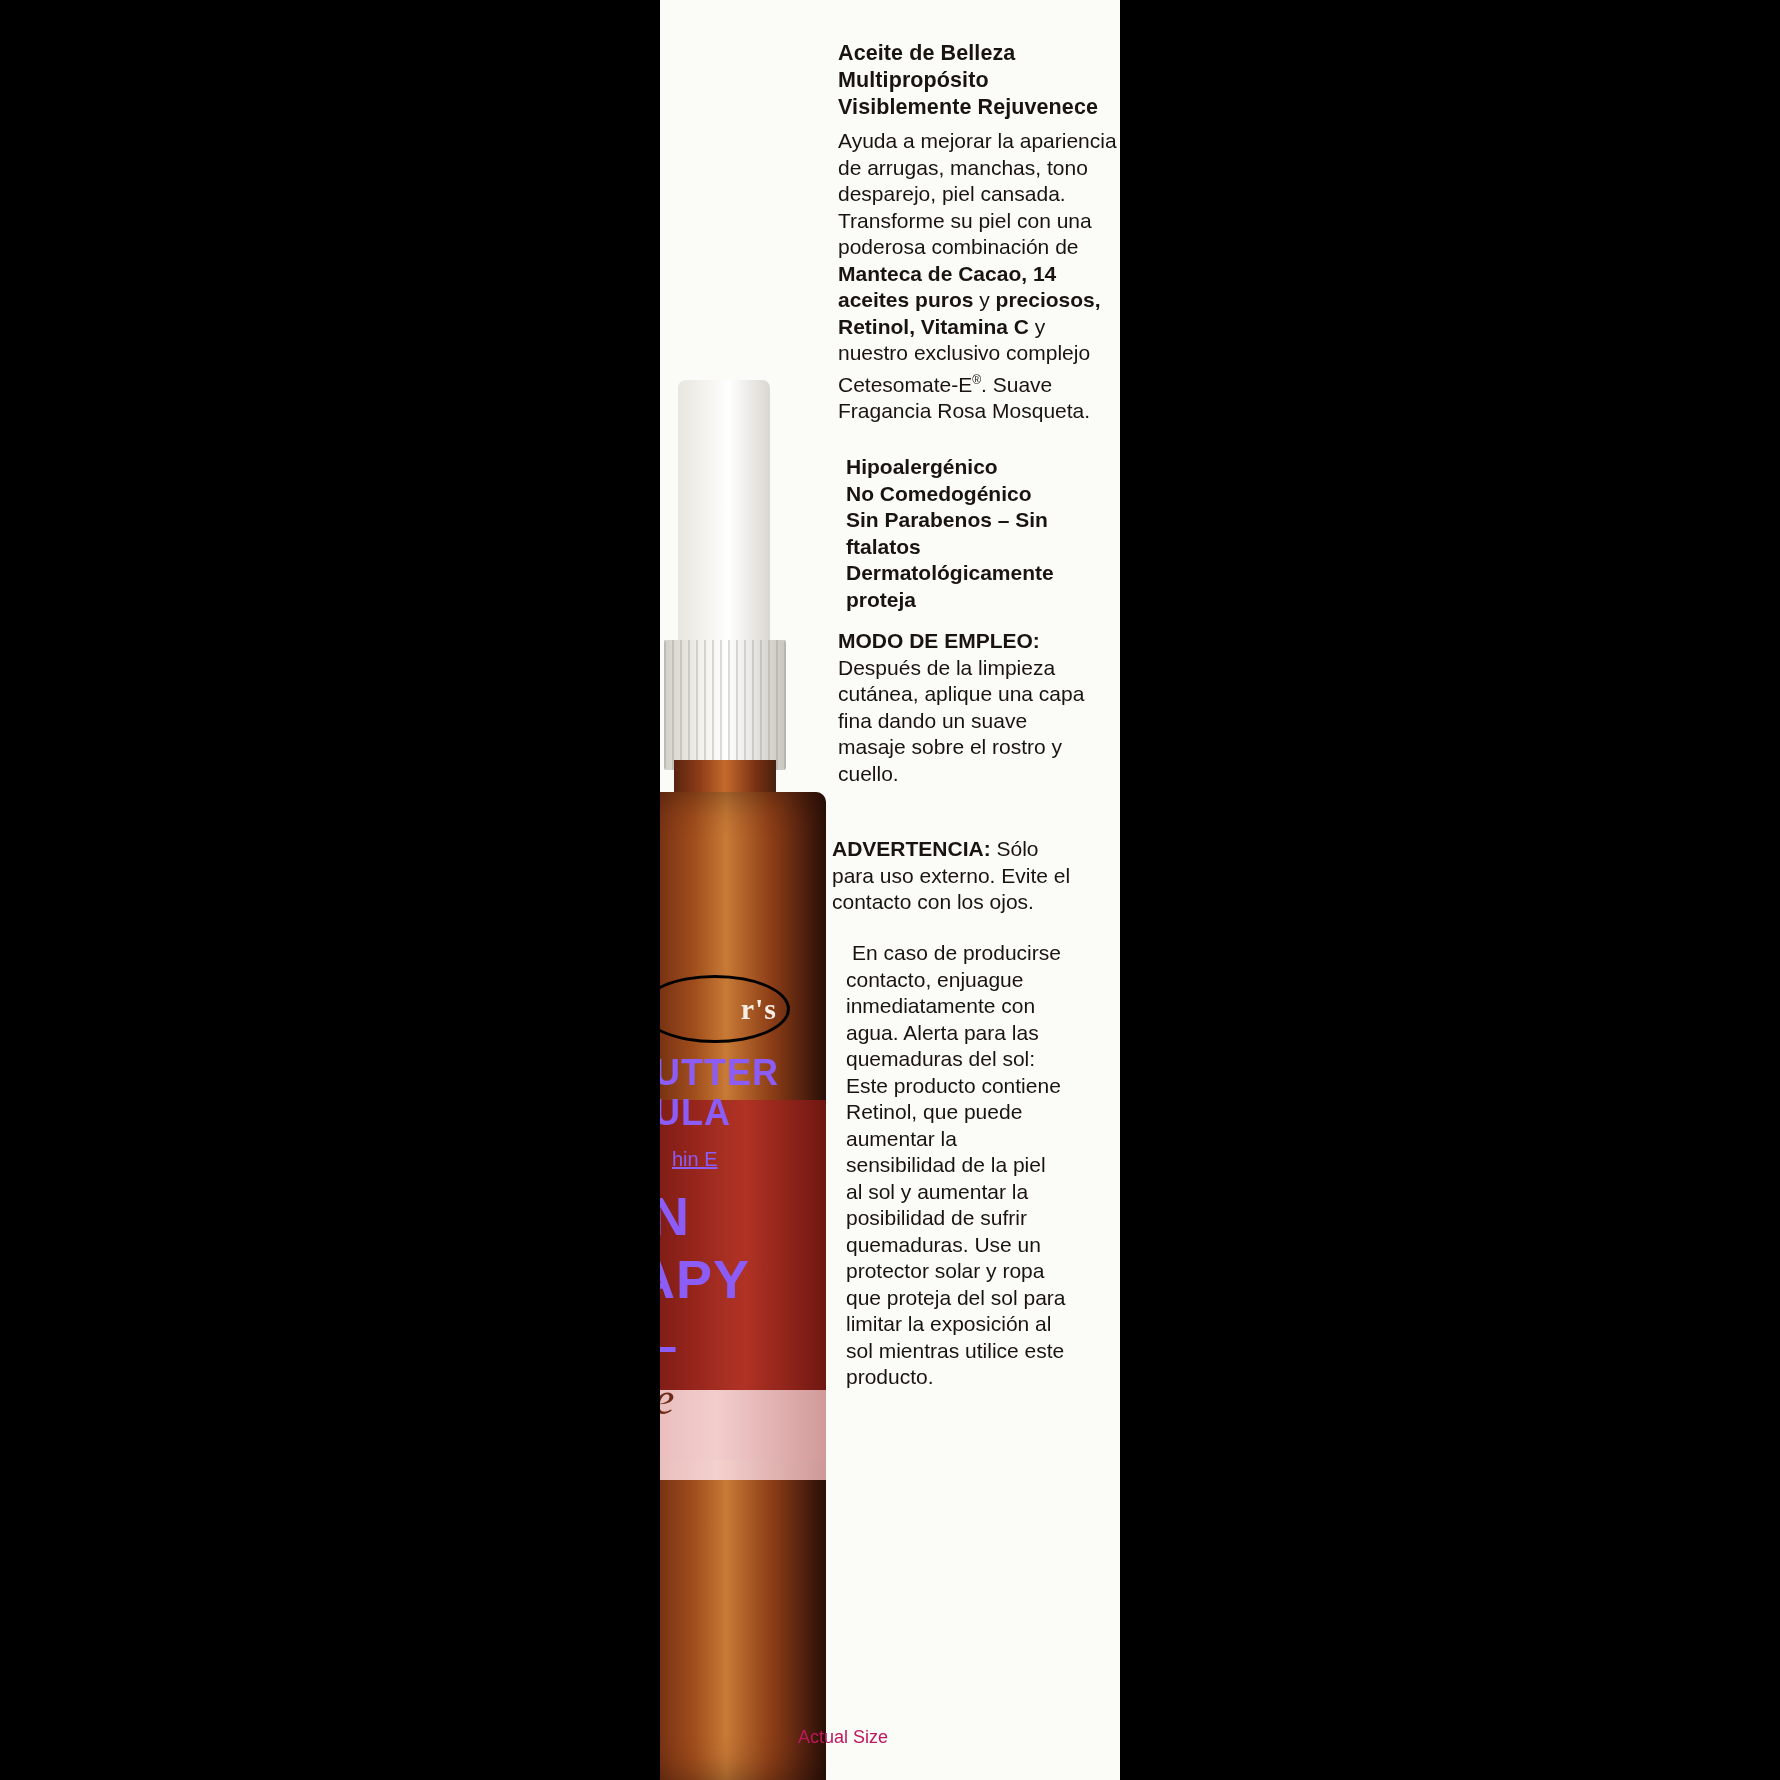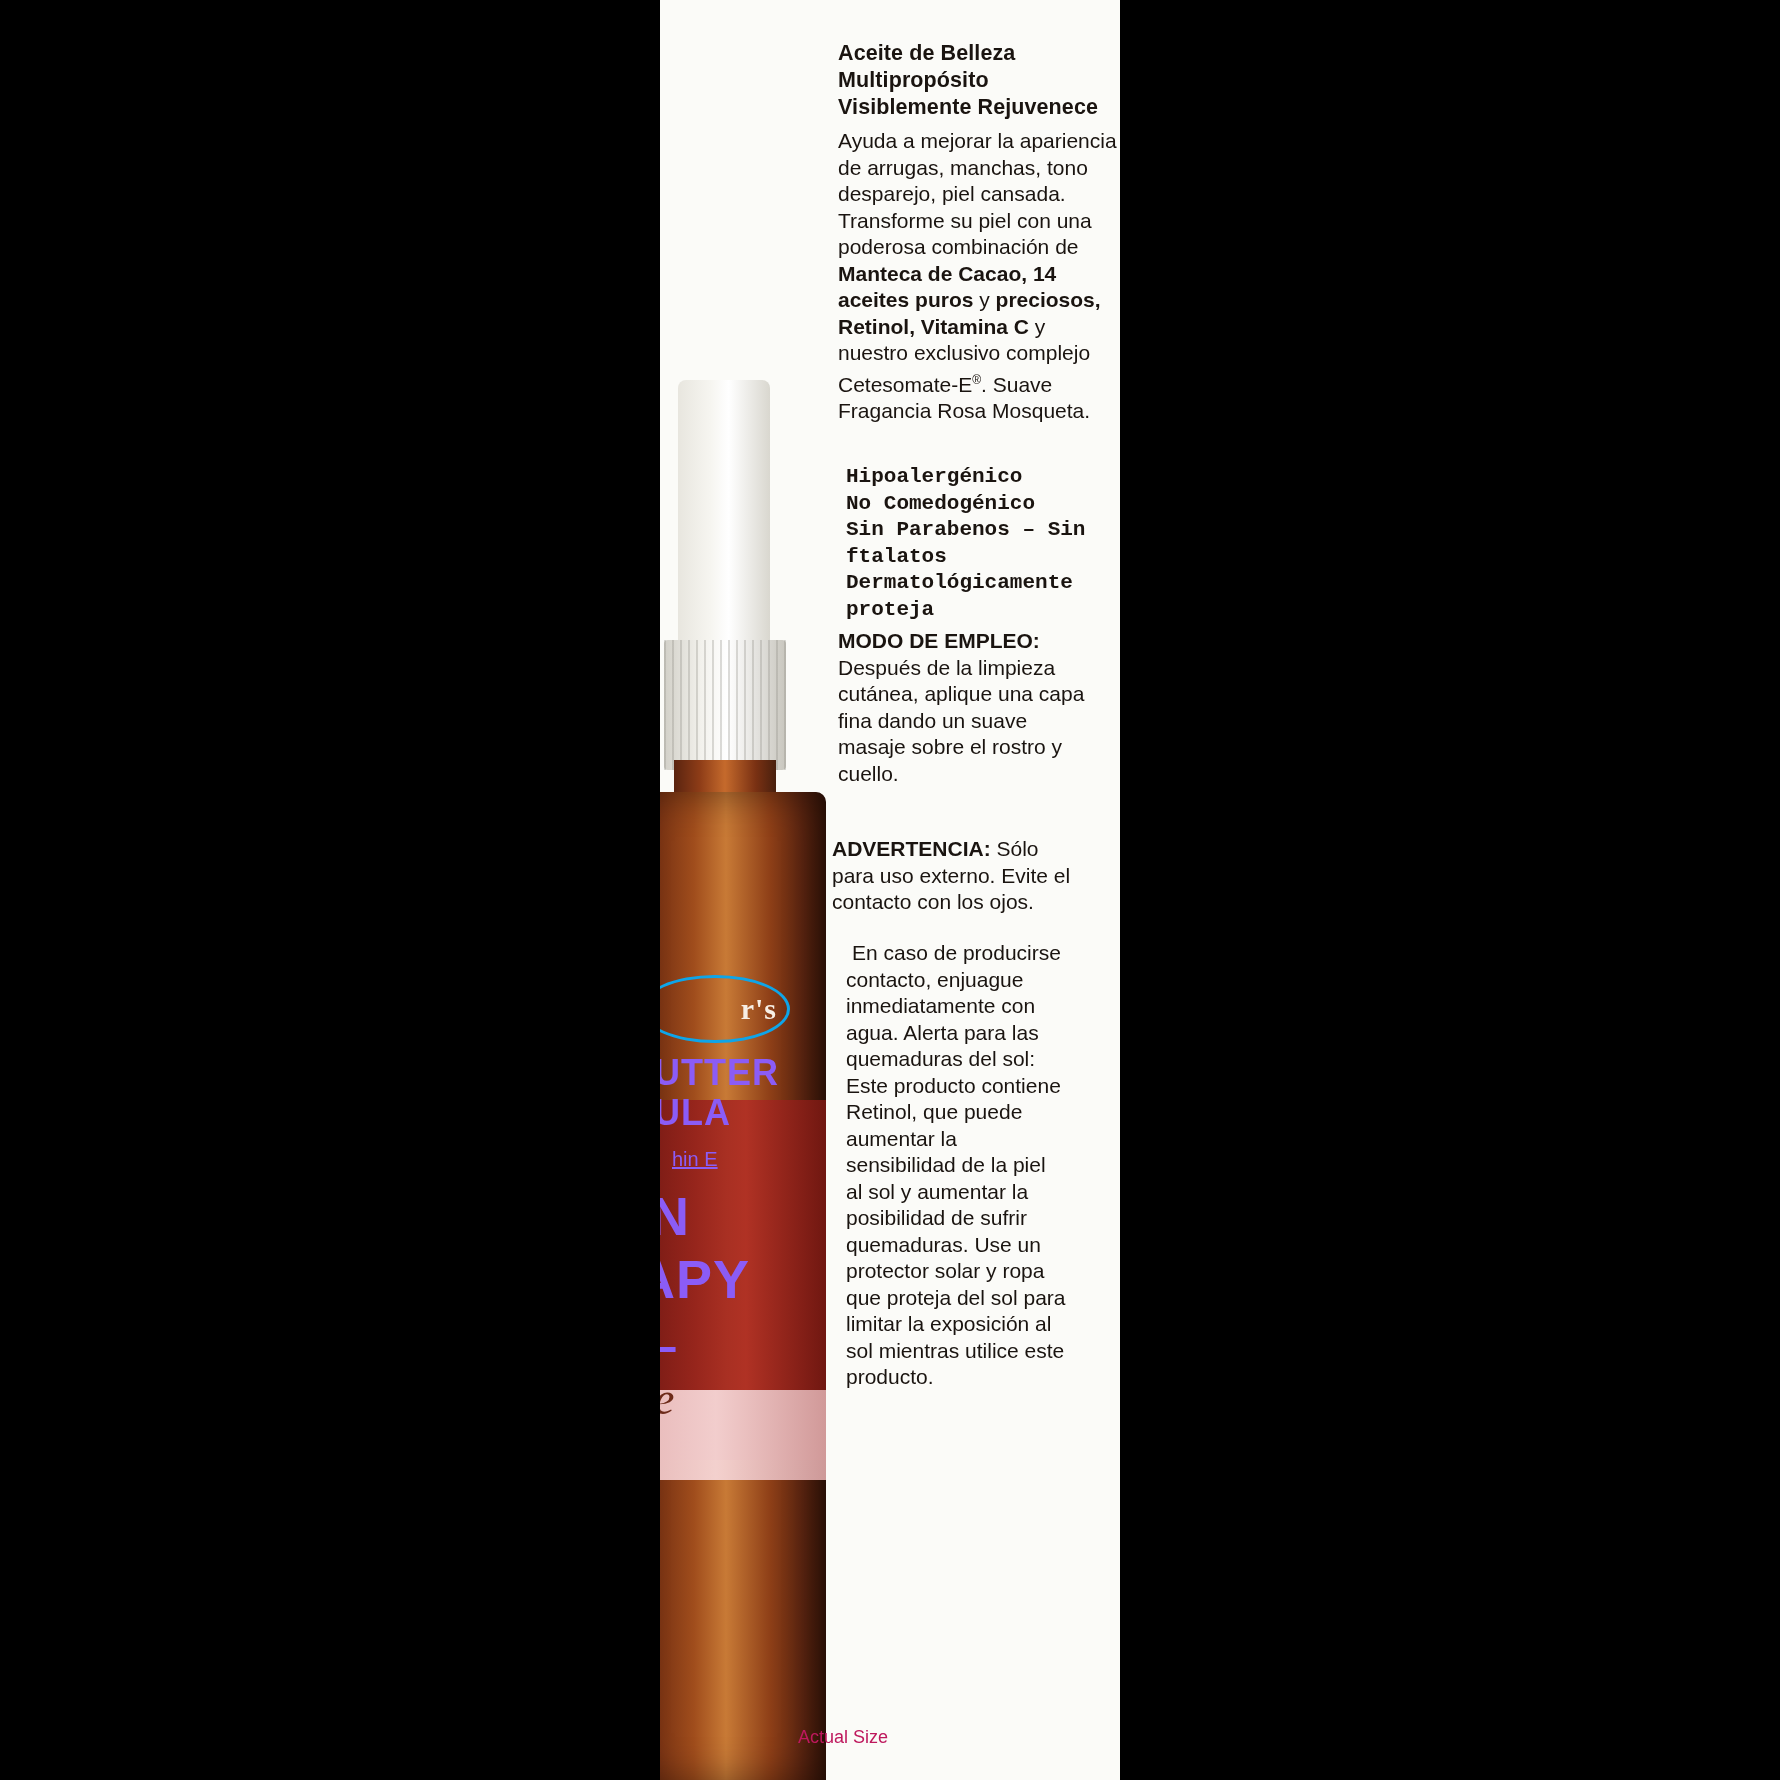--- a/index.html
+++ b/index.html
@@ -117,21 +117,21 @@
     width: 200px;
     height: 90px;
     background: linear-gradient(90deg, rgba(236,190,190,.95) 0%, rgba(246,214,214,.95) 45%, rgba(214,160,160,.95) 100%);
   }
   .oval-logo {
     position: absolute;
     left: -20px;
     top: 975px;
     width: 150px;
     height: 68px;
-    border: 3px solid #0ea5e9;
+    border: 3px solid #000000;
     border-radius: 50%;
     color: #f7efe5;
     font-family: "Liberation Serif", serif;
     font-size: 30px;
     font-weight: bold;
     text-align: right;
     padding-right: 10px;
     box-sizing: border-box;
     line-height: 62px;
     letter-spacing: 1px;
@@ -223,21 +223,21 @@
       <div class="blk hd" style="left:0px; top:40px; width:282px;">
         <div>Aceite de Belleza</div>
         <div>Multipropósito</div>
         <div>Visiblemente Rejuvenece</div>
       </div>
 
       <div class="blk bdy" style="left:0px; top:128px; width:282px;">
         <span>Ayuda a mejorar la apariencia de arrugas, manchas, tono desparejo, piel cansada. Transforme su piel con una poderosa combinación de </span><b>Manteca de Cacao, 14 aceites puros</b><span> y </span><b>preciosos, Retinol,</b> <b>Vitamina C</b><span> y nuestro exclusivo complejo Cetesomate-E</span><span class="sup">®</span><span>. Suave Fragancia Rosa Mosqueta.</span>
       </div>
 
-      <div class="blk claims" style="left:8px; top:464px; width:282px;font-family:Liberation Mono, monospace;">
+      <div class="blk claims" style="left:8px; top:454px; width:282px;">
         <div>Hipoalergénico</div>
         <div>No Comedogénico</div>
         <div>Sin Parabenos – Sin ftalatos</div>
         <div>Dermatológicamente proteja</div>
       </div>
 
       <div class="blk bdy" style="left:0px; top:628px; width:252px;">
         <div class="lbl">MODO DE EMPLEO:</div>
         <div>Después de la limpieza cutánea, aplique una capa fina dando un suave masaje sobre el rostro y cuello.</div>
       </div>

